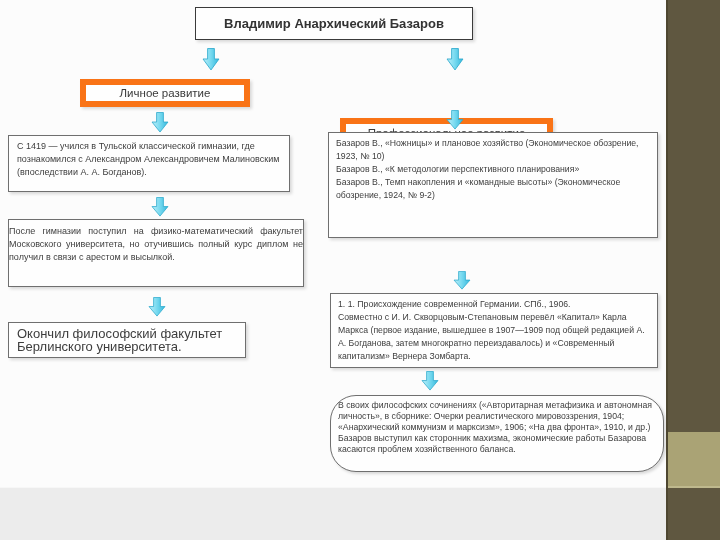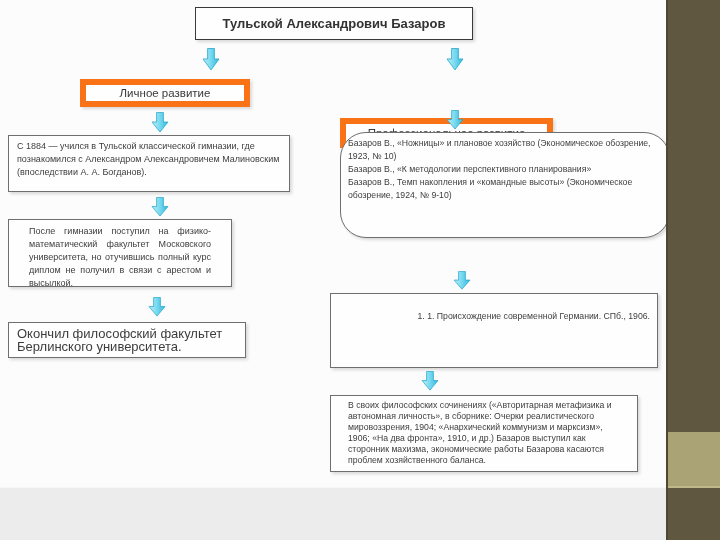--- a/index.html
+++ b/index.html
@@ -37,25 +37,25 @@
     font-size:13px;font-weight:bold;color:#333333;
   }
   .branch-box{
     display:flex;align-items:center;justify-content:center;
     font-size:11.5px;color:#3a3a3a;border:6px solid #f97316;
   }
   .branch-left{left:80px;top:79px;width:170px;height:28px;}
   .branch-right{left:340px;top:78px;width:213px;height:30px;margin-top:40px;}
   .content p{margin:0;}
   .lbox1{left:8px;top:135px;width:282px;height:57px;padding:4px 8px;font-size:9px;line-height:13px;}
-  .lbox2{left:8px;top:219px;width:224px;height:68px;padding:5px 20px;font-size:9px;line-height:13px;text-align:justify;}
+  .lbox2{left:8px;top:219px;width:296px;height:68px;padding:5px 0;font-size:9px;line-height:13px;text-align:justify;}
   .lbox3{left:8px;top:322px;width:238px;height:36px;padding:4px 8px;font-size:13px;line-height:13px;}
-  .rbox1{left:340px;top:132px;width:330px;height:106px;padding:4px 7px;font-size:8.7px;line-height:13px;border-radius:26px;}
-  .rbox2{left:330px;top:293px;width:328px;height:75px;padding:16px 7px;font-size:8.7px;line-height:13px;text-align:right;}
-  .rbox3{left:330px;top:395px;width:308px;height:77px;padding:4px 17px;font-size:8.7px;line-height:11px;}
+  .rbox1{left:328px;top:132px;width:330px;height:106px;padding:4px 7px;font-size:8.7px;line-height:13px;}
+  .rbox2{left:330px;top:293px;width:328px;height:75px;padding:4px 7px;font-size:8.7px;line-height:13px;}
+  .rbox3{left:330px;top:395px;width:334px;height:77px;padding:4px 7px;font-size:8.7px;line-height:11px;border-radius:26px;}
   .arrow{position:absolute;width:18px;}
   .arrow svg{display:block;width:100%;height:100%;}
   .a1{left:202px;top:48px;height:23px;}
   .a2{left:446px;top:48px;height:23px;}
   .a3{left:151px;top:112px;height:21px;}
   .a4{left:446px;top:110px;height:20px;}
   .a5{left:151px;top:197px;height:20px;}
   .a6{left:148px;top:297px;height:20px;}
   .a7{left:453px;top:271px;height:19px;}
   .a8{left:421px;top:371px;height:20px;}
@@ -70,21 +70,21 @@
       <stop offset="0.45" stop-color="#7ddcf1"></stop>
       <stop offset="1" stop-color="#35b9dd"></stop>
     </linearGradient>
   </defs>
 </svg>
 
 <div class="stage">
   <div class="slide">
 
     <div class="box title-box">
-      <span>Тульской Александрович Базаров</span>
+      <span>Владимир Анархический Базаров</span>
     </div>
 
     <div class="arrow a1">
       <svg viewBox="0 0 18 22" preserveAspectRatio="none">
           <path d="M5.6 0.5 H12.4 V10.5 H17 L9 21 L1 10.5 H5.6 Z" fill="url(#arrowGrad)" stroke="#2aa8cc" stroke-width="0.8"></path>
         </svg>
     </div>
     <div class="arrow a2">
       <svg viewBox="0 0 18 22" preserveAspectRatio="none">
           <path d="M5.6 0.5 H12.4 V10.5 H17 L9 21 L1 10.5 H5.6 Z" fill="url(#arrowGrad)" stroke="#2aa8cc" stroke-width="0.8"></path>
@@ -103,21 +103,21 @@
           <path d="M5.6 0.5 H12.4 V10.5 H17 L9 21 L1 10.5 H5.6 Z" fill="url(#arrowGrad)" stroke="#2aa8cc" stroke-width="0.8"></path>
         </svg>
     </div>
     <div class="arrow a4">
       <svg viewBox="0 0 18 22" preserveAspectRatio="none">
           <path d="M5.6 0.5 H12.4 V10.5 H17 L9 21 L1 10.5 H5.6 Z" fill="url(#arrowGrad)" stroke="#2aa8cc" stroke-width="0.8"></path>
         </svg>
     </div>
 
     <div class="box content lbox1">
-      <p>С 1884 — учился в Тульской классической гимназии, где познакомился с Александром Александровичем Малиновским (впоследствии А. А. Богданов).</p>
+      <p>С 1419 — учился в Тульской классической гимназии, где познакомился с Александром Александровичем Малиновским (впоследствии А. А. Богданов).</p>
     </div>
 
     <div class="arrow a5">
       <svg viewBox="0 0 18 22" preserveAspectRatio="none">
           <path d="M5.6 0.5 H12.4 V10.5 H17 L9 21 L1 10.5 H5.6 Z" fill="url(#arrowGrad)" stroke="#2aa8cc" stroke-width="0.8"></path>
         </svg>
     </div>
 
     <div class="box content lbox2">
       <p>После гимназии поступил на физико-математический факультет Московского университета, но отучившись полный курс диплом не получил в связи с арестом и высылкой.</p>
@@ -129,31 +129,32 @@
         </svg>
     </div>
 
     <div class="box content lbox3">
       <p>Окончил философский факультет Берлинского университета.</p>
     </div>
 
     <div class="box content rbox1">
       <p>Базаров В., «Ножницы» и плановое хозяйство (Экономическое обозрение, 1923, № 10)</p>
       <p>Базаров В., «К методологии перспективного планирования»</p>
-      <p>Базаров В., Темп накопления и «командные высоты» (Экономическое обозрение, 1924, № 9-10)</p>
+      <p>Базаров В., Темп накопления и «командные высоты» (Экономическое обозрение, 1924, № 9-2)</p>
     </div>
 
     <div class="arrow a7">
       <svg viewBox="0 0 18 22" preserveAspectRatio="none">
           <path d="M5.6 0.5 H12.4 V10.5 H17 L9 21 L1 10.5 H5.6 Z" fill="url(#arrowGrad)" stroke="#2aa8cc" stroke-width="0.8"></path>
         </svg>
     </div>
 
     <div class="box content rbox2">
       <p>1. 1. Происхождение современной Германии. СПб., 1906.</p>
+      <p>Совместно с И. И. Скворцовым-Степановым перевёл «Капитал» Карла Маркса (первое издание, вышедшее в 1907—1909 под общей редакцией А. А. Богданова, затем многократно переиздавалось) и «Современный капитализм» Вернера Зомбарта.</p>
     </div>
 
     <div class="arrow a8">
       <svg viewBox="0 0 18 22" preserveAspectRatio="none">
           <path d="M5.6 0.5 H12.4 V10.5 H17 L9 21 L1 10.5 H5.6 Z" fill="url(#arrowGrad)" stroke="#2aa8cc" stroke-width="0.8"></path>
         </svg>
     </div>
 
     <div class="box content rbox3">
       <p>В своих философских сочинениях («Авторитарная метафизика и автономная личность», в сборнике: Очерки реалистического мировоззрения, 1904; «Анархический коммунизм и марксизм», 1906; «На два фронта», 1910, и др.) Базаров выступил как сторонник махизма, экономические работы Базарова касаются проблем хозяйственного баланса.</p>

